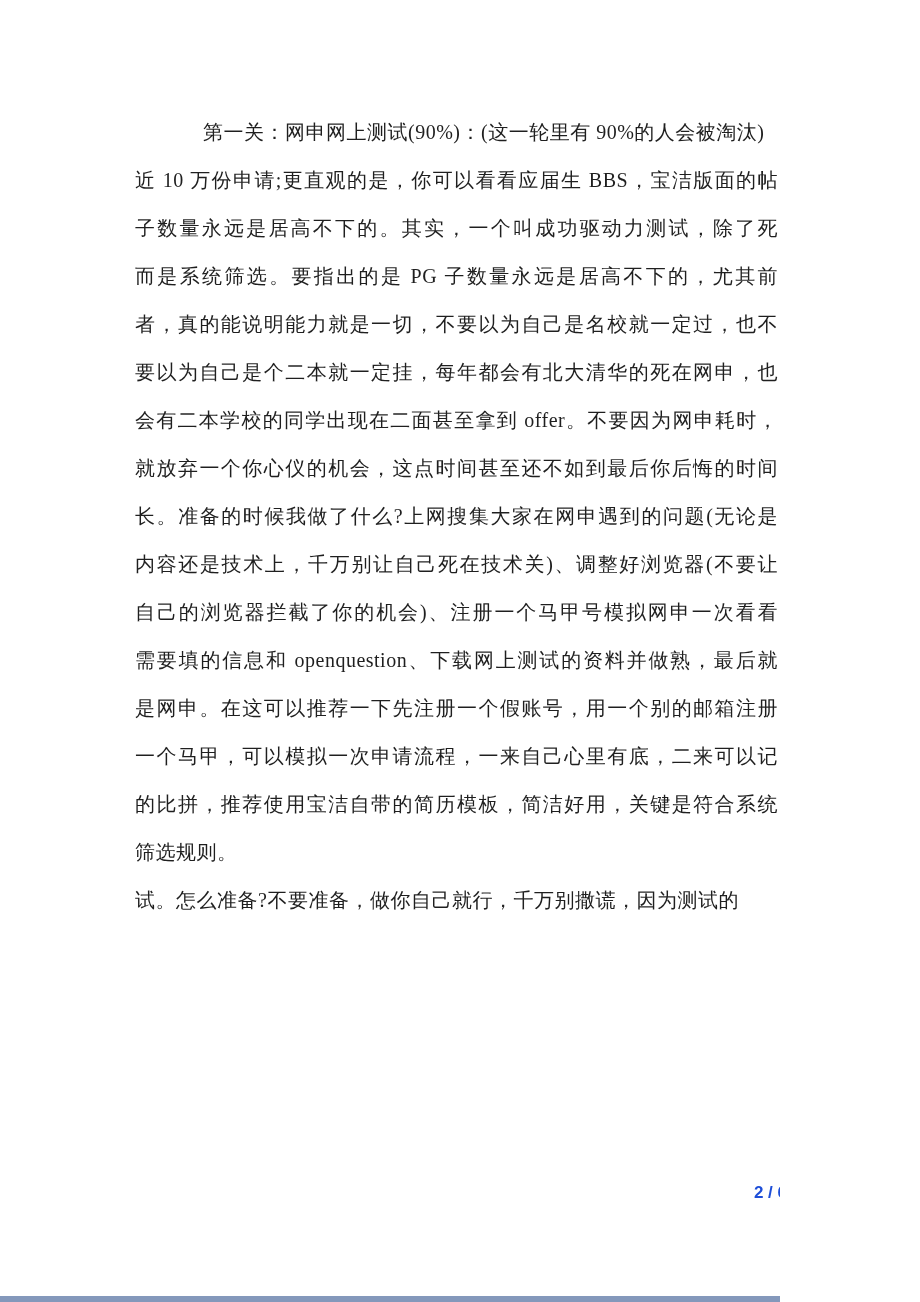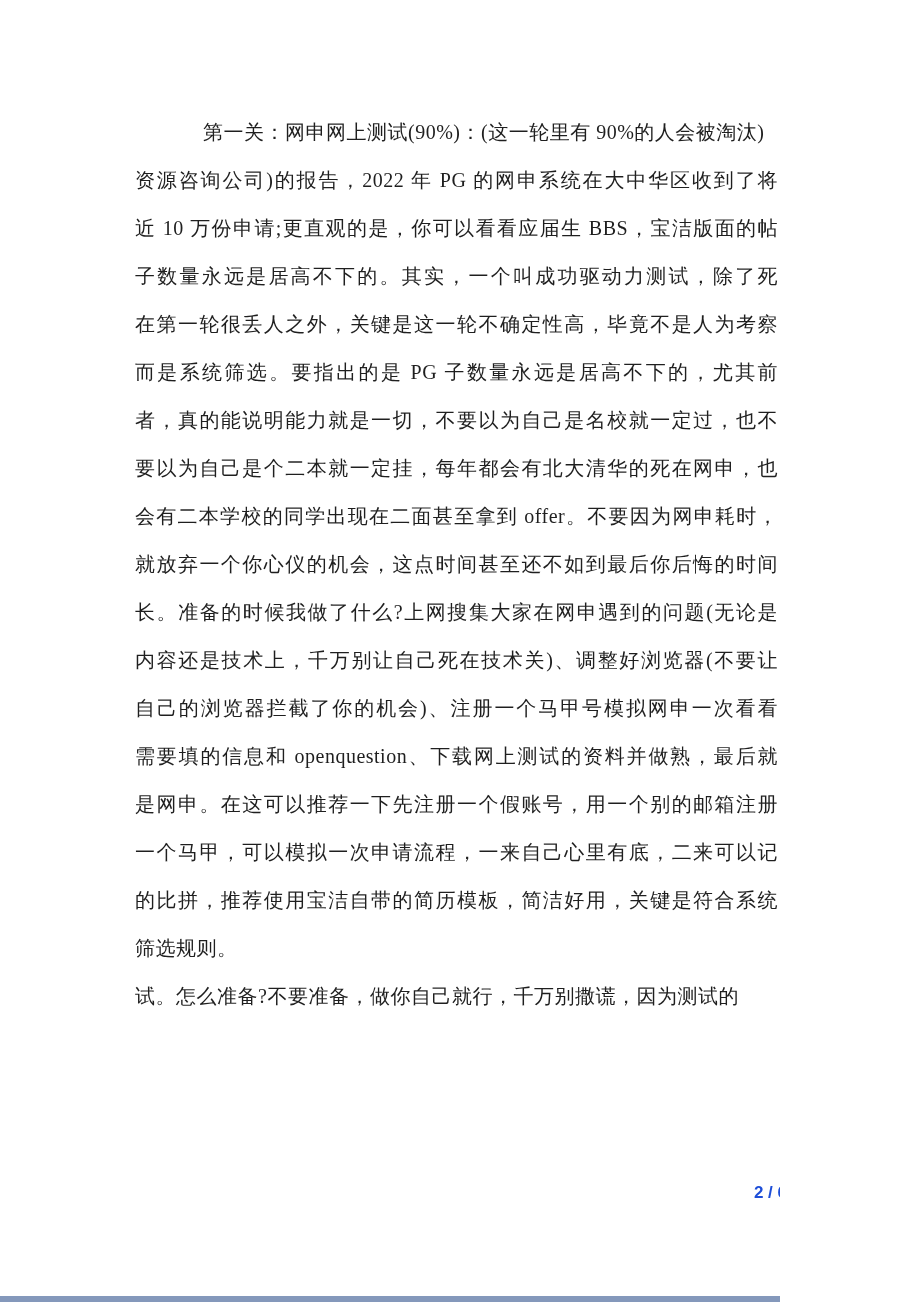--- a/index.html
+++ b/index.html
@@ -50,24 +50,22 @@
     width: 920px;
     height: 6px;
   }
 </style>
 </head>
 <body>
 
 <div class="page" style="background: rgb(255, 255, 255); color: rgb(31, 31, 31);">
   <div class="doc-body">
       <div class="line indent para-end">第一关：网申网上测试(90%)：(这一轮里有 90%的人会被淘汰)</div>
-      <div class="line">资源咨询公司)的报告，2022 年 PG 的网申系统在大中华区收到了将</div>
       <div class="line">近 10 万份申请;更直观的是，你可以看看应届生 BBS，宝洁版面的帖</div>
       <div class="line">子数量永远是居高不下的。其实，一个叫成功驱动力测试，除了死</div>
-      <div class="line">在第一轮很丢人之外，关键是这一轮不确定性高，毕竟不是人为考察</div>
       <div class="line">而是系统筛选。要指出的是 PG 子数量永远是居高不下的，尤其前</div>
       <div class="line">者，真的能说明能力就是一切，不要以为自己是名校就一定过，也不</div>
       <div class="line">要以为自己是个二本就一定挂，每年都会有北大清华的死在网申，也</div>
       <div class="line">会有二本学校的同学出现在二面甚至拿到 offer。不要因为网申耗时，</div>
       <div class="line">就放弃一个你心仪的机会，这点时间甚至还不如到最后你后悔的时间</div>
       <div class="line">长。准备的时候我做了什么?上网搜集大家在网申遇到的问题(无论是</div>
       <div class="line">内容还是技术上，千万别让自己死在技术关)、调整好浏览器(不要让</div>
       <div class="line">自己的浏览器拦截了你的机会)、注册一个马甲号模拟网申一次看看</div>
       <div class="line">需要填的信息和 openquestion、下载网上测试的资料并做熟，最后就</div>
       <div class="line">是网申。在这可以推荐一下先注册一个假账号，用一个别的邮箱注册</div>

